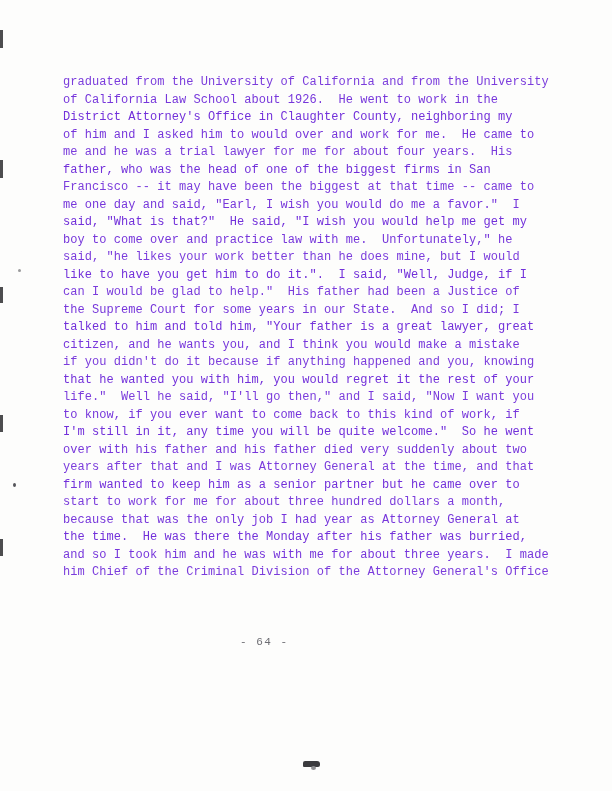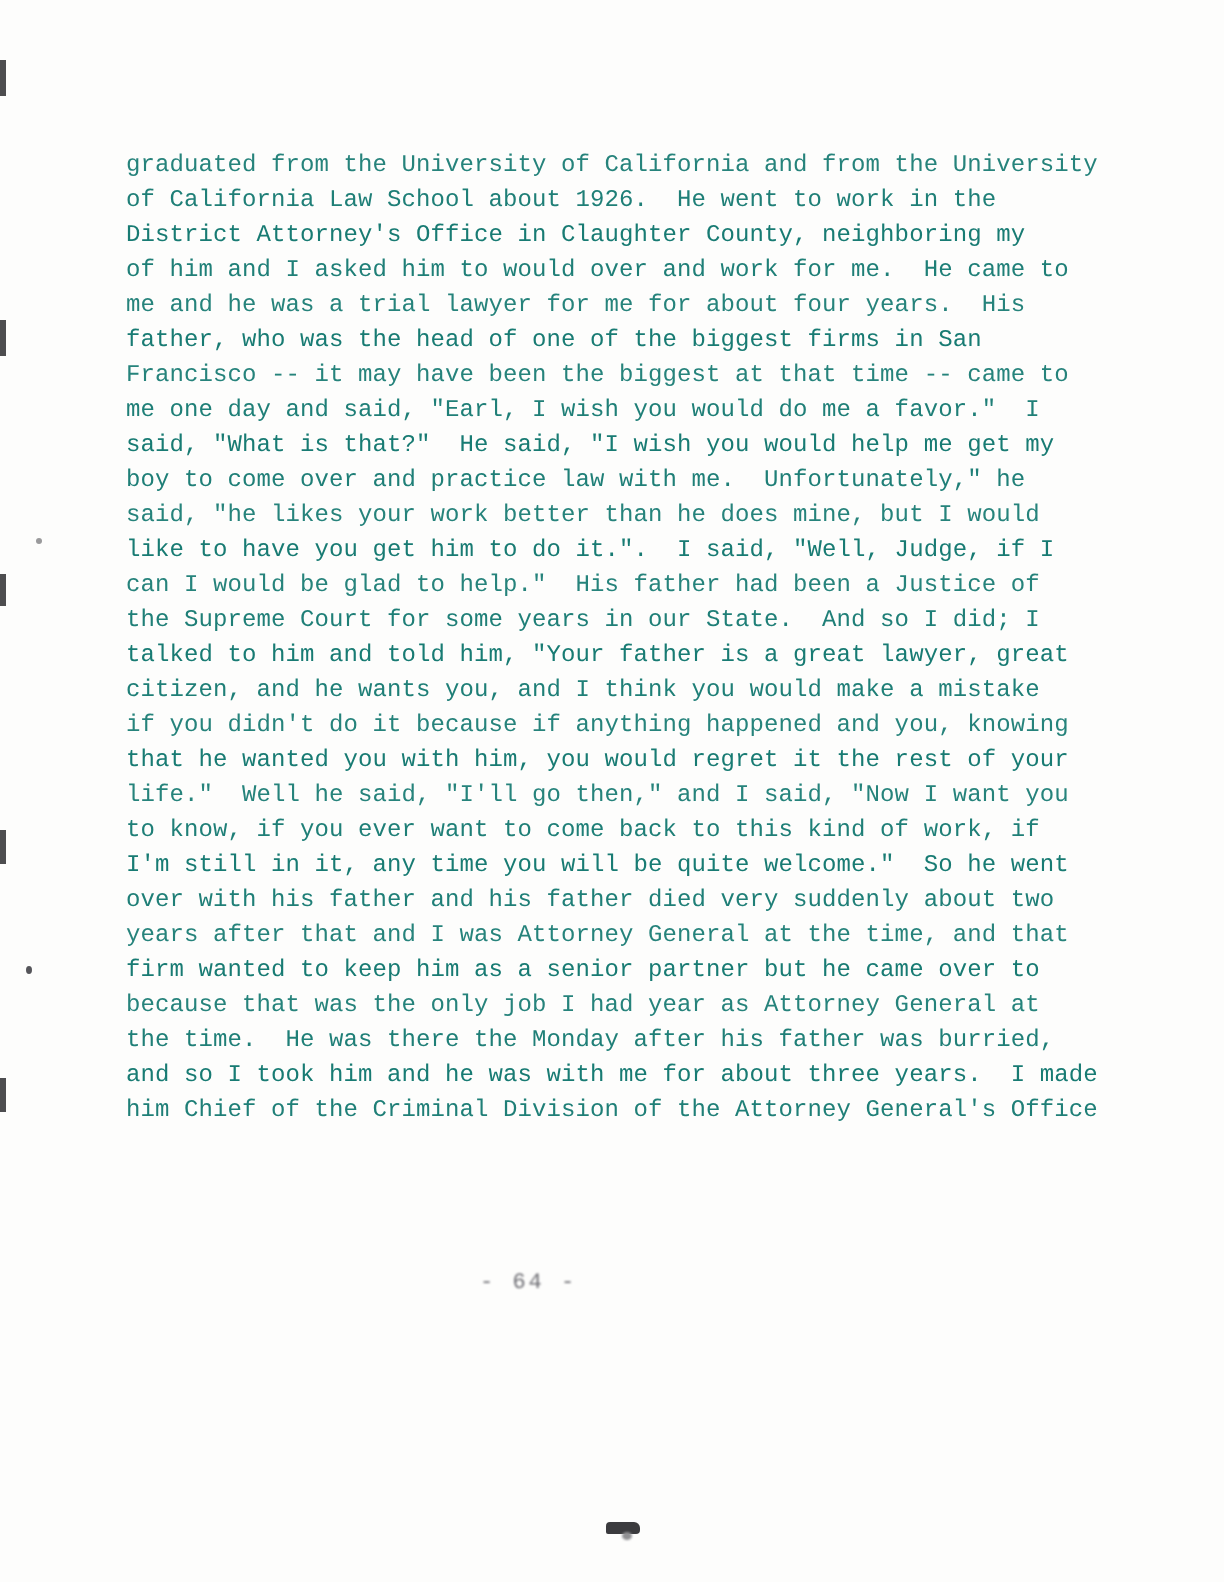--- a/index.html
+++ b/index.html
@@ -19,21 +19,21 @@
     position: absolute;
     left: 63px;
     top: 74px;
     width: 505px;
   }
   .line {
     white-space: pre;
     font-size: 12px;
     line-height: 17.5px;
     height: 17.5px;
-    color: #0f766e;
+    color: #6d28d9;
     letter-spacing: 0.05px;
     filter: blur(0.3px);
     opacity: 0.93;
   }
   .line:nth-child(odd)  { transform: translateY(0.3px); opacity: 0.90; }
   .line:nth-child(3n)   { opacity: 0.96; }
   .page-number {
     position: absolute;
     left: 240px;
     top: 636px;
@@ -114,20 +114,21 @@
     <div class="line">talked to him and told him, "Your father is a great lawyer, great</div>
     <div class="line">citizen, and he wants you, and I think you would make a mistake</div>
     <div class="line">if you didn't do it because if anything happened and you, knowing</div>
     <div class="line">that he wanted you with him, you would regret it the rest of your</div>
     <div class="line">life."  Well he said, "I'll go then," and I said, "Now I want you</div>
     <div class="line">to know, if you ever want to come back to this kind of work, if</div>
     <div class="line">I'm still in it, any time you will be quite welcome."  So he went</div>
     <div class="line">over with his father and his father died very suddenly about two</div>
     <div class="line">years after that and I was Attorney General at the time, and that</div>
     <div class="line">firm wanted to keep him as a senior partner but he came over to</div>
+    <div class="line">start to work for me for about three hundred dollars a month,</div>
     <div class="line">because that was the only job I had year as Attorney General at</div>
     <div class="line">the time.  He was there the Monday after his father was burried,</div>
     <div class="line">and so I took him and he was with me for about three years.  I made</div>
     <div class="line">him Chief of the Criminal Division of the Attorney General's Office</div>
   </div>
 
   <div class="page-number">- 64 -</div>
 
   <span class="smudge-main"></span>
   <span class="smudge-tail"></span>

